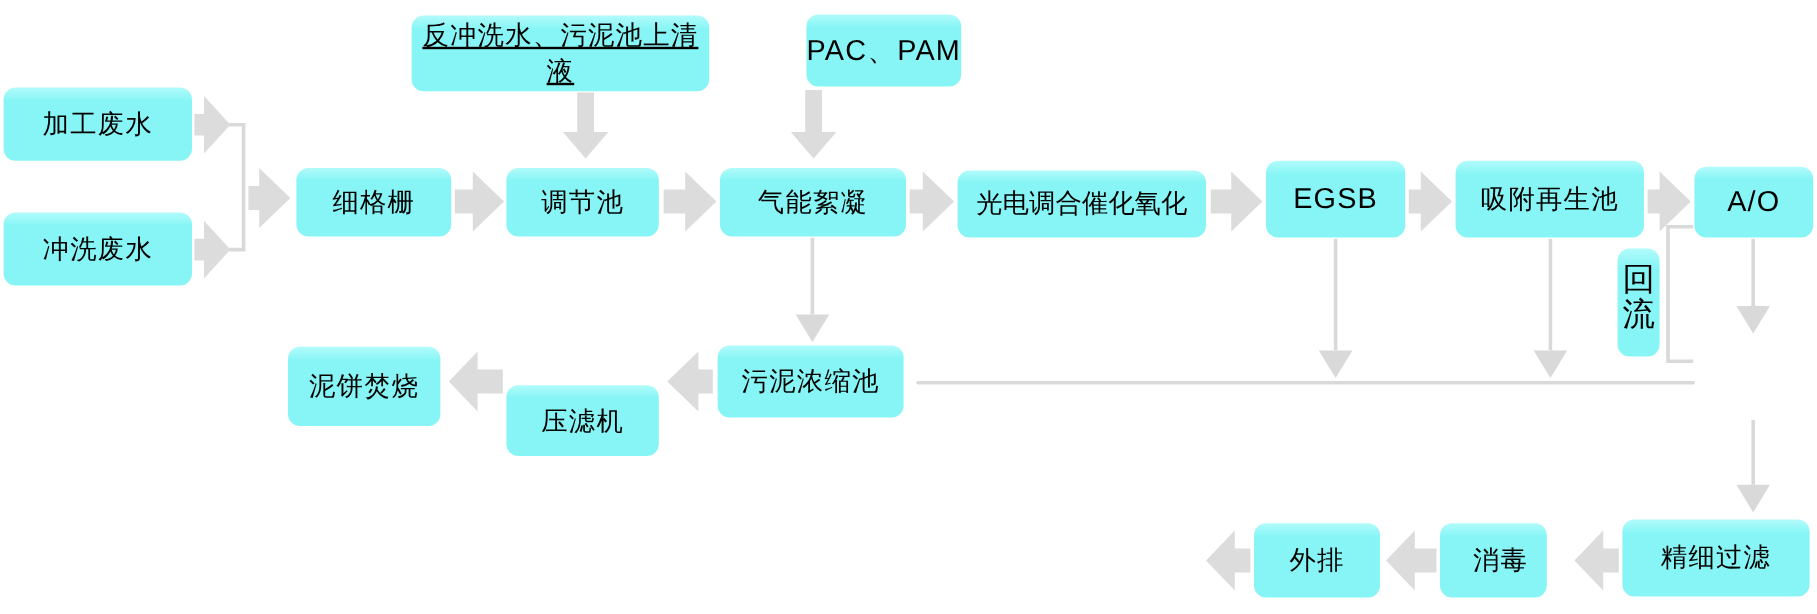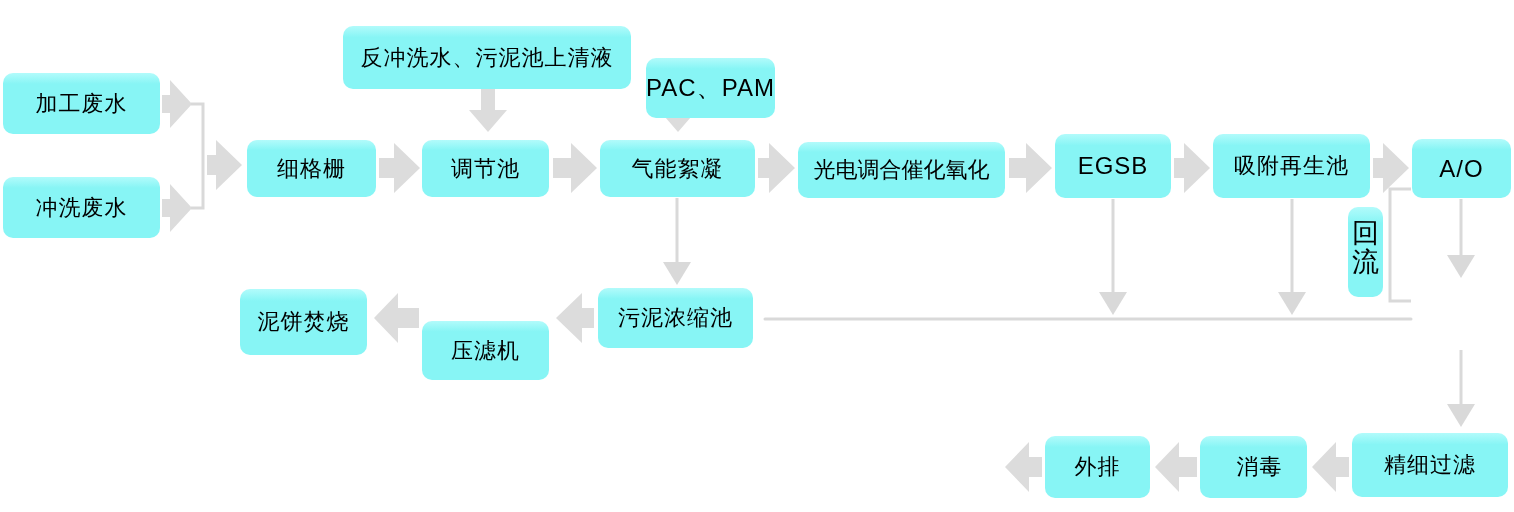--- a/index.html
+++ b/index.html
@@ -92,23 +92,23 @@
 
     <polygon fill="#DCDCDC" points="1349,457 1336,457 1336,442 1312,467 1336,492 1336,477 1349,477"></polygon>
     <polygon fill="#DCDCDC" points="1197,457 1179,457 1179,442 1155,467 1179,492 1179,477 1197,477"></polygon>
     <polygon fill="#DCDCDC" points="1042,457 1029,457 1029,442 1005,467 1029,492 1029,477 1042,477"></polygon>
   </svg>
 
   <div class="node" style="left:3px;top:73px;width:157px;height:61px;">加工废水</div>
 
   <div class="node" style="left:3px;top:177px;width:157px;height:61px;">冲洗废水</div>
 
-  <div class="node" style="left:343px;top:26px;width:288px;height:63px;">反冲洗水、污泥池上清液</div>
+  <div class="node" style="left:343px;top:13px;width:248px;height:63px;text-decoration:underline;">反冲洗水、污泥池上清液</div>
 
-  <div class="node latin" style="left:646px;top:12px;width:129px;height:60px;margin-top:46px;">PAC、PAM</div>
+  <div class="node latin" style="left:672px;top:12px;width:129px;height:60px;">PAC、PAM</div>
 
   <div class="node" style="left:247px;top:140px;width:129px;height:57px;">细格栅</div>
 
   <div class="node" style="left:422px;top:140px;width:127px;height:57px;text-align:right;">调节池</div>
 
   <div class="node" style="left:600px;top:140px;width:155px;height:57px;">气能絮凝</div>
 
   <div class="node small-gap" style="left:798px;top:142px;width:207px;height:56px;">光电调合催化氧化</div>
 
   <div class="node latin" style="left:1055px;top:134px;width:116px;height:64px;">EGSB</div>
@@ -121,17 +121,17 @@
 
 
   <div class="node" style="left:598px;top:288px;width:155px;height:60px;">污泥浓缩池</div>
 
   <div class="node" style="left:422px;top:289px;width:127px;height:59px;margin-top:32px;">压滤机</div>
 
   <div class="node" style="left:240px;top:289px;width:127px;height:66px;">泥饼焚烧</div>
 
   <div class="node" style="left:1352px;top:433px;width:156px;height:64px;">精细过滤</div>
 
-  <div class="node" style="left:1200px;top:436px;width:107px;height:62px;padding-left:12px;">消毒</div>
+  <div class="node" style="left:1200px;top:436px;width:89px;height:62px;padding-left:12px;">消毒</div>
 
   <div class="node" style="left:1045px;top:436px;width:105px;height:62px;">外排</div>
 
 </div>
 
 </body></html>

